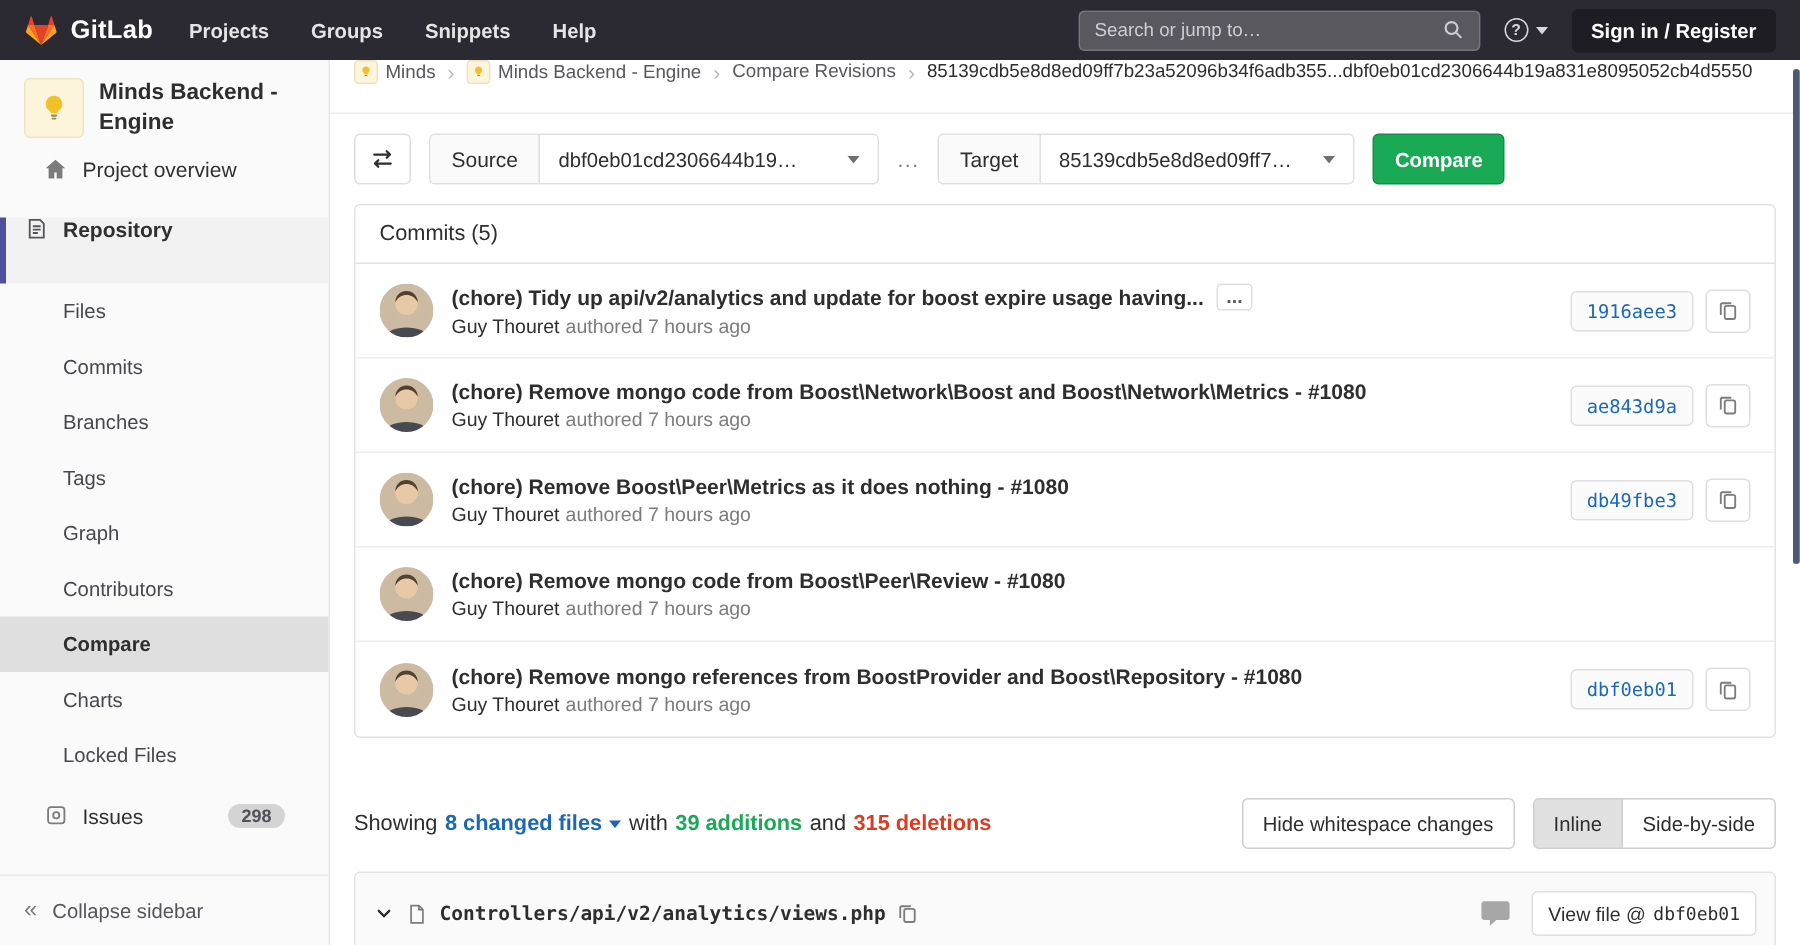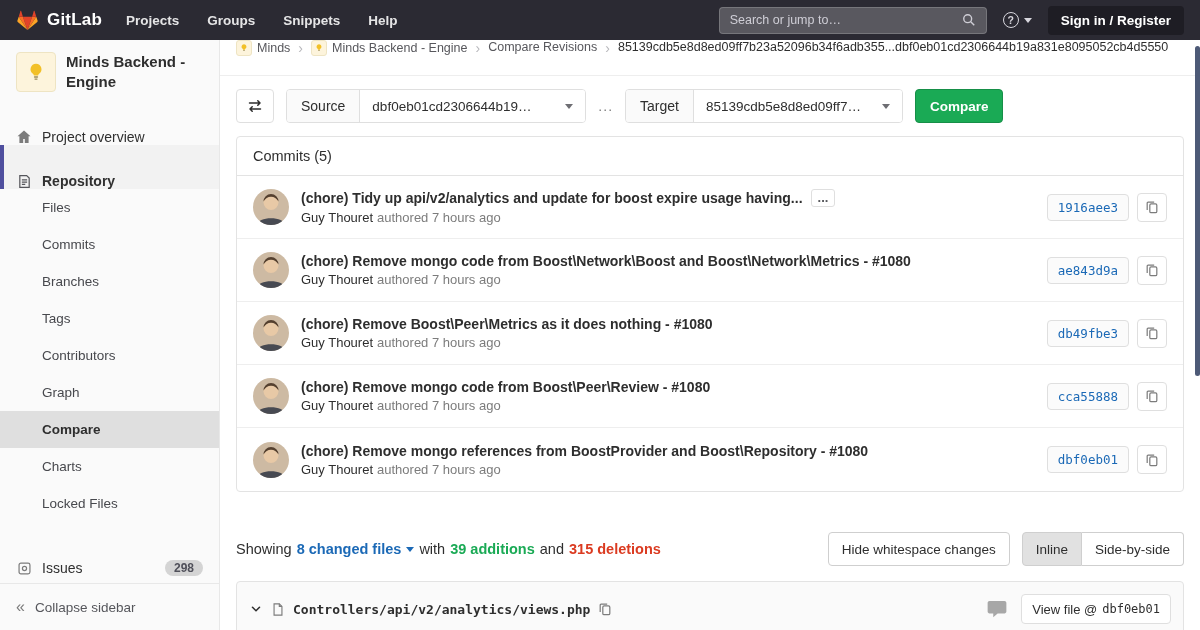--- a/index.html
+++ b/index.html
@@ -28,21 +28,21 @@
   .signin-btn { background:#1e1d24; color:#fff; font-weight:600; font-size:13.5px;
     padding:7px 13px; border-radius:4px; }
 
   
   .sidebar { position:fixed; top:40px; left:0; bottom:0; width:220px; background:#fafafa;
     border-right:1px solid #e8e8e8; display:flex; flex-direction:column; }
   .project-context { display:flex; align-items:center; gap:10px; padding:12px 16px; }
   .project-avatar { width:40px; height:40px; border-radius:4px; background:#fdf4dc; border:1px solid #eee4c3;
     display:flex; align-items:center; justify-content:center; flex:0 0 40px; }
   .project-title { font-size:15px; font-weight:600; line-height:1.35; color:#2e2e2e; }
-  .nav-item { display:flex; align-items:flex-end; gap:10px; height:40px; padding:0 16px; color:#303030; font-size:14px; }
+  .nav-item { display:flex; align-items:flex-start; gap:10px; height:40px; padding:0 29px; color:#303030; font-size:14px; }
   .nav-item .ico { width:16px; display:flex; justify-content:center; color:#7c7c7c; }
   .nav-item.section-active { height:44px; background:#f2f2f2; border-left:4px solid #4f4f9e;
     padding-left:12px; font-weight:600; }
   .subnav a { display:block; padding:9px 16px 9px 42px; font-size:13.5px; color:#47484d; line-height:19px; }
   .subnav a.active { background:#dfdfdf; color:#2e2e2e; font-weight:600; }
   .issues-item { margin-top:14px; }
   .count-badge { margin-left:auto; background:#d4d4d4; color:#50505a; border-radius:9px;
     padding:1px 9px; font-size:12px; font-weight:600; }
   .collapse-item { margin-top:auto; border-top:1px solid #e8e8e8; height:47px; display:flex;
     align-items:center; gap:10px; padding:0 16px; color:#55565b; font-size:13.5px; }
@@ -193,22 +193,22 @@
       </svg>
     </span>
     <span>Repository</span>
   </a>
 
   <nav class="subnav">
     <a>Files</a>
     <a>Commits</a>
     <a>Branches</a>
     <a>Tags</a>
+    <a>Graph</a>
     <a>Contributors</a>
-    <a>Graph</a>
     <a class="active">Compare</a>
     <a>Charts</a>
     <a>Locked Files</a>
   </nav>
 
   <a class="nav-item issues-item">
     <span class="ico">
       <svg width="15" height="15" viewBox="0 0 16 16" fill="none" stroke="#7c7c7c" stroke-width="1.3">
         <rect x="2.2" y="2.2" width="11.6" height="11.6" rx="2"></rect>
           <circle cx="8" cy="8" r="2.2"></circle>
@@ -384,31 +384,20 @@
             </svg>
         </a>
         <div class="commit-info">
           <div class="commit-title-line">
             <a class="commit-title">(chore) Remove mongo code from Boost\Peer\Review - #1080</a>
           </div>
           <div class="commit-meta">
             <a class="author">Guy Thouret</a><span>authored 7 hours ago</span>
           </div>
         </div>
-        <div class="commit-sha-group">
-          <a class="sha-badge">cca55888</a>
-          <button class="icon-btn">
-            <span style="display:flex;">
-                <svg width="14" height="14" viewBox="0 0 16 16" fill="none" stroke="#7c7c7c" stroke-width="1.4">
-                  <rect x="5.5" y="4.5" width="8" height="10" rx="1.5"></rect>
-                  <path d="M10.5 2.5h-7a1 1 0 0 0-1 1v8"></path>
-                </svg>
-              </span>
-          </button>
-        </div>
       </li>
 
       <li class="commit-row">
         <a class="commit-avatar">
           <svg width="36" height="36" viewBox="0 0 36 36">
               <rect width="36" height="36" fill="#cdbaa3"></rect>
               <circle cx="18" cy="13.5" r="7.5" fill="#e8c9a6"></circle>
               <path d="M10.5 12.5a7.5 7.5 0 0 1 15 0c-2-3.2-4.2-4.8-7.5-4.8s-5.5 1.6-7.5 4.8z" fill="#54402f"></path>
               <path d="M3.5 36c1.2-9 27.8-9 29 0z" fill="#474a52"></path>
             </svg>

